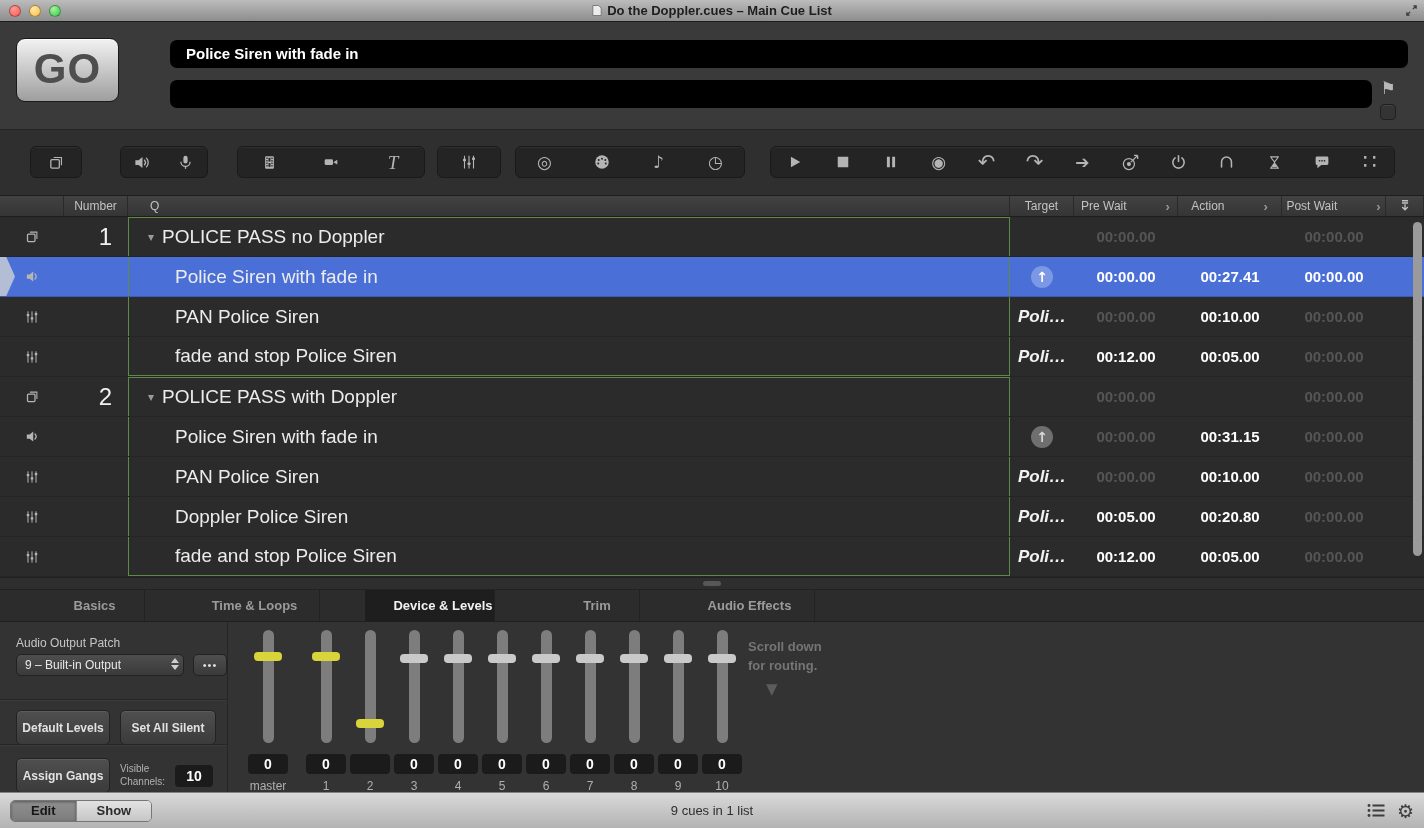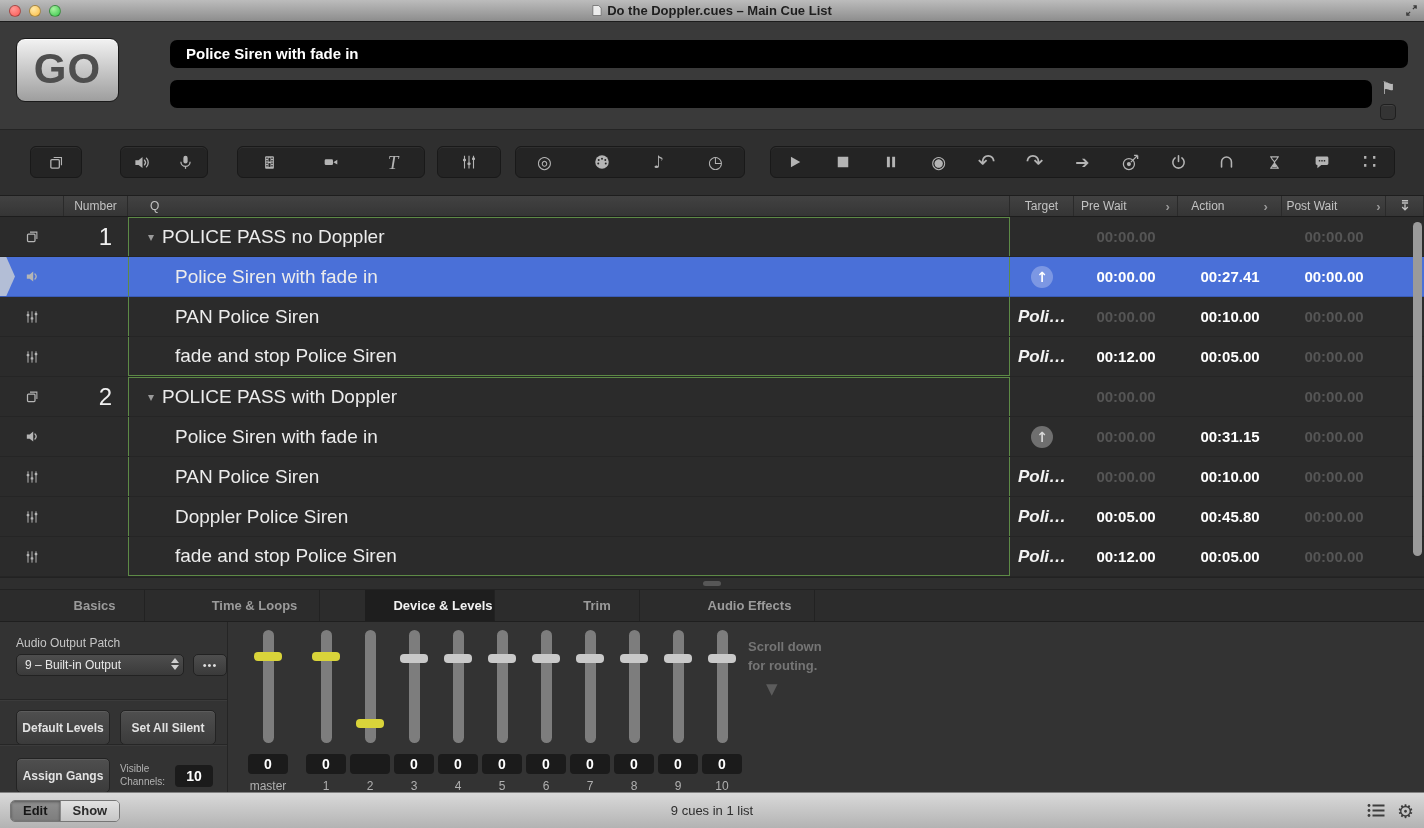--- a/index.html
+++ b/index.html
@@ -131,21 +131,21 @@
   .flabel { margin-top:5px; font-size:12px; color:#b0b0b0; }
   .scroll-hint { position:absolute; left:520px; top:16px; color:#757575; font-size:13px;
     font-weight:bold; line-height:1.45; }
   .hint-tri { position:absolute; left:538px; top:58px; color:#5c5c5c; font-size:15px; }
 
   
   .footer { height:36px; background:linear-gradient(#d9d9d9,#b3b3b3); border-top:1px solid #828282;
     display:flex; align-items:center; position:relative; }
   .seg { display:flex; margin-left:10px; border:1px solid #767676; border-radius:5px;
     overflow:hidden; height:22px; }
-  .seg-btn { padding:0 12px; font-size:13px; font-weight:bold; display:flex; align-items:center; }
+  .seg-btn { padding:0 20px; font-size:13px; font-weight:bold; display:flex; align-items:center; }
   .seg-btn.active { background:linear-gradient(#8f8f8f,#7d7d7d); color:#161616;
     box-shadow:inset 0 1px 3px rgba(0,0,0,.4); }
   .seg-btn.idle { background:linear-gradient(#e2e2e2,#c6c6c6); color:#2a2a2a;
     border-left:1px solid #8a8a8a; }
   .f-status { position:absolute; left:0; right:0; text-align:center; font-size:13px; color:#2e2e2e; }
   .f-icons { position:absolute; right:10px; display:flex; align-items:center; gap:12px; color:#3c3c3c; }
   .gear { font-size:19px; }
 </style>
 </head>
 <body>
@@ -530,21 +530,21 @@
           </svg>
         </div>
         <div class="cell num-c"></div>
         <div class="cell q-c">
           <span class="qname child">Doppler Police Siren</span>
         </div>
         <div class="cell target-c">
           <span class="tgt-text">Poli…</span>
         </div>
         <div class="cell time-c bright">00:05.00</div>
-        <div class="cell time-c bright">00:45.80</div>
+        <div class="cell time-c bright">00:20.80</div>
         <div class="cell time-c dim">00:00.00</div>
         <div class="cell cont-c"></div>
       </div>
       <div class="crow f-end">
         <div class="cell icon-c">
           <svg width="16" height="16" viewBox="0 0 24 24">
             <g stroke="currentColor" stroke-width="1.5">
               <path d="M6 3.5v17M12 3.5v17M18 3.5v17"></path>
             </g>
             <g fill="currentColor">

